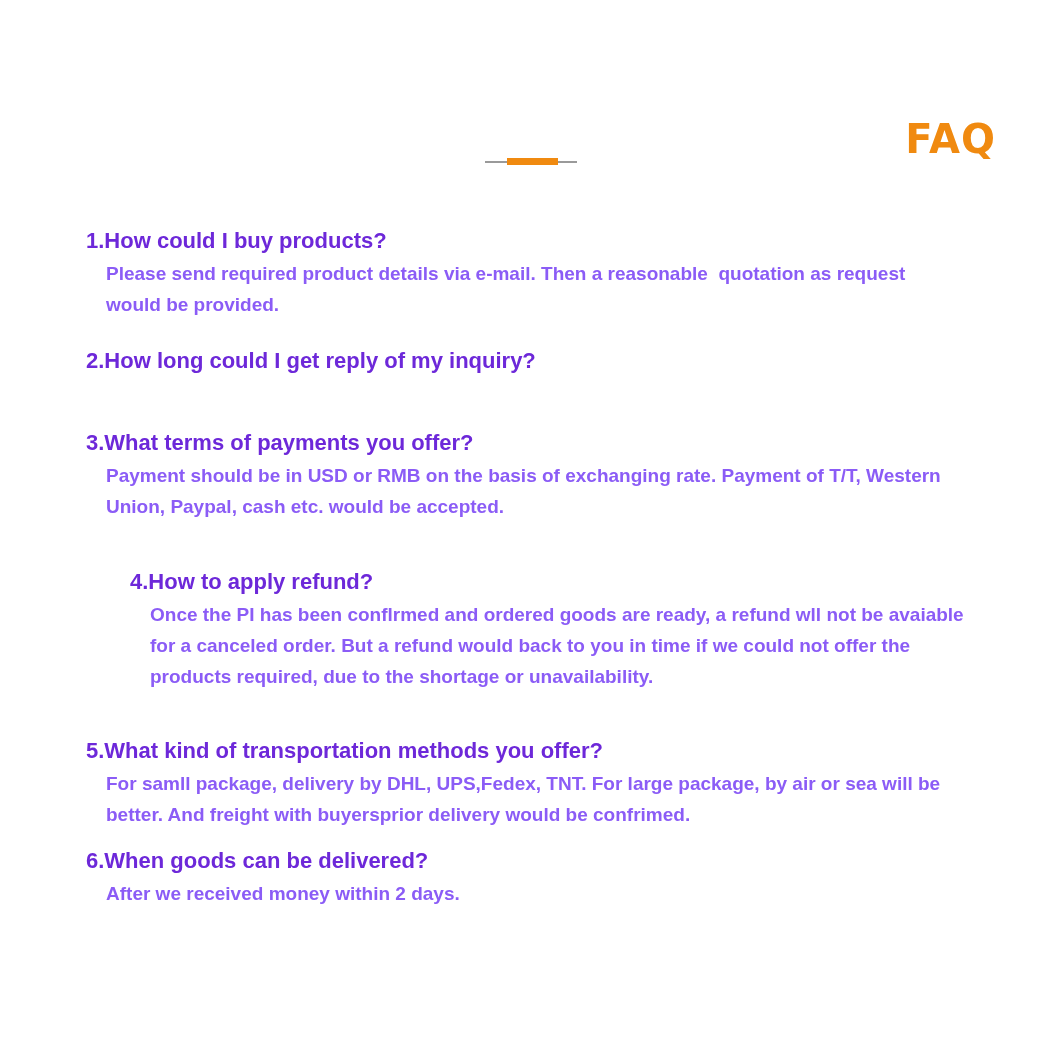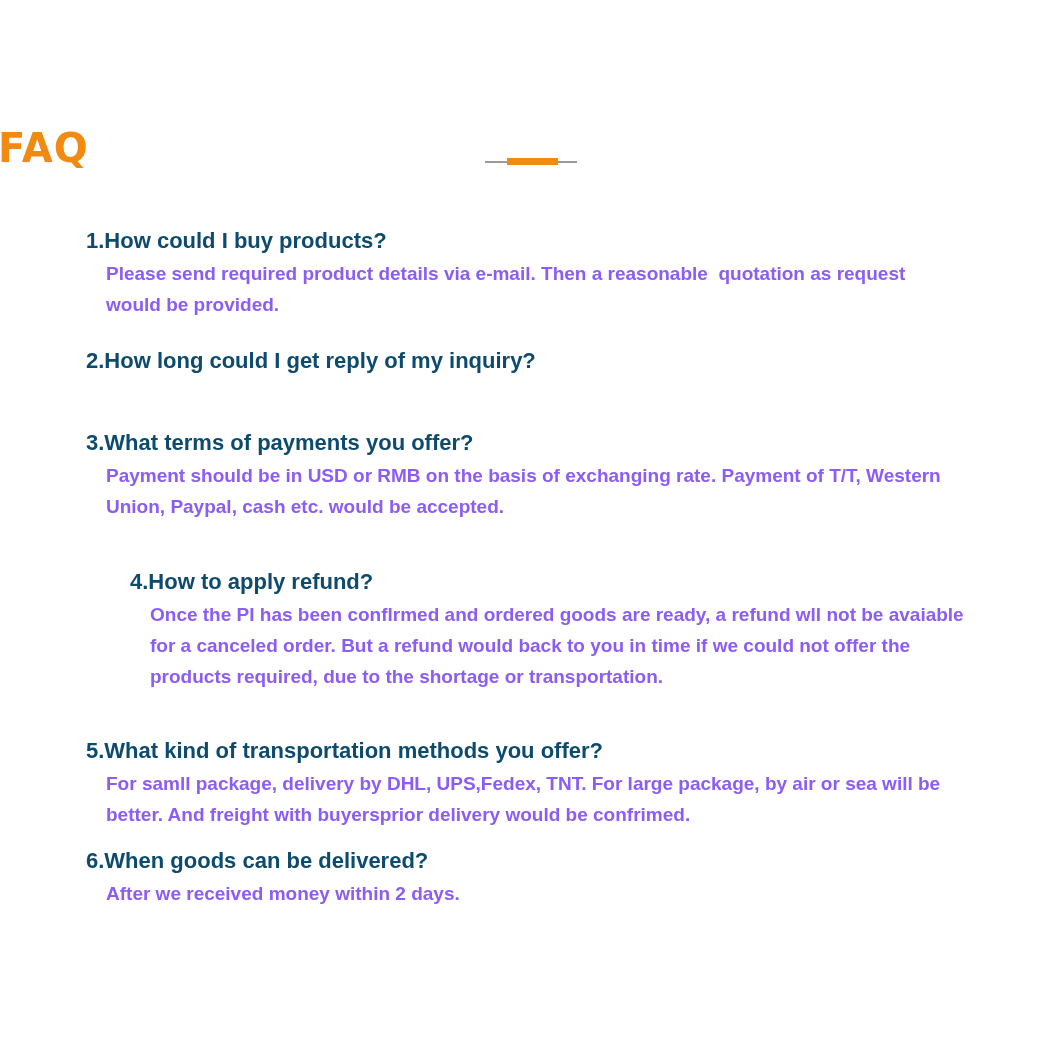--- a/index.html
+++ b/index.html
@@ -11,23 +11,23 @@
       width: 1060px;
       height: 1060px;
       position: relative;
       overflow: hidden;
       font-family: "Liberation Sans", "DejaVu Sans", sans-serif;
       color: #3a4556;
     }
     .header {
       position: absolute;
       left: 0;
-      top: 128px;
+      top: 119px;
       width: 996px;
-      text-align: left;
+      text-align: right;
     }
     .faq-title {
       display: inline-block;
       font-family: "DejaVu Sans", "Liberation Sans", sans-serif;
       font-weight: bold;
       font-size: 40px;
       line-height: 40px;
       color: #f08a10;
       letter-spacing: 1px;
       margin-left: -2px;
@@ -54,21 +54,21 @@
       top: 226px;
       width: 880px;
     }
     .faq-item {
       margin: 0;
     }
     .question {
       font-weight: bold;
       font-size: 22px;
       line-height: 30px;
-      color: #0c4a6e;
+      color: #6d28d9;
       margin: 0;
       height: 30px;
     }
     .answer {
       font-weight: bold;
       font-size: 19px;
       line-height: 31px;
       color: #8b5cf6;
       margin: 2px 0 0 20px;
       white-space: pre-wrap;
@@ -103,21 +103,21 @@
     <div class="question">2.How long could I get reply of my inquiry?</div>
   </div>
 
   <div class="faq-item item-3">
     <div class="question">3.What terms of payments you offer?</div>
     <div class="answer"><span>Payment should be in USD or RMB on the basis of exchanging rate. Payment of T/T, Western</span><br><span>Union, Paypal, cash etc. would be accepted.</span></div>
   </div>
 
   <div class="faq-item item-4">
     <div class="question">4.How to apply refund?</div>
-    <div class="answer"><span>Once the PI has been conflrmed and ordered goods are ready, a refund wll not be avaiable</span><br><span>for a canceled order. But a refund would back to you in time if we could not offer the</span><br><span>products required, due to the shortage or transportation.</span></div>
+    <div class="answer"><span>Once the PI has been conflrmed and ordered goods are ready, a refund wll not be avaiable</span><br><span>for a canceled order. But a refund would back to you in time if we could not offer the</span><br><span>products required, due to the shortage or unavailability.</span></div>
   </div>
 
   <div class="faq-item item-5">
     <div class="question">5.What kind of transportation methods you offer?</div>
     <div class="answer"><span>For samll package, delivery by DHL, UPS,Fedex, TNT. For large package, by air or sea will be</span><br><span>better. And freight with buyersprior delivery would be confrimed.</span></div>
   </div>
 
   <div class="faq-item item-6">
     <div class="question">6.When goods can be delivered?</div>
     <div class="answer"><span>After we received money within 2 days.</span></div>

